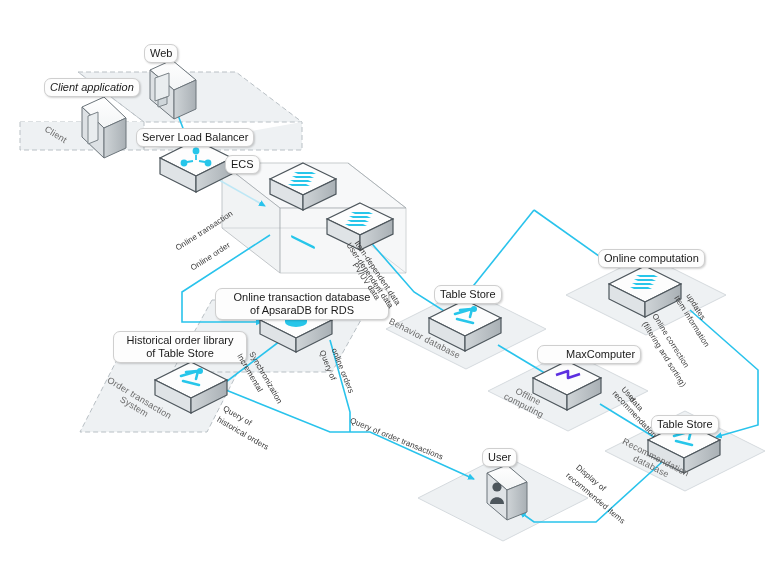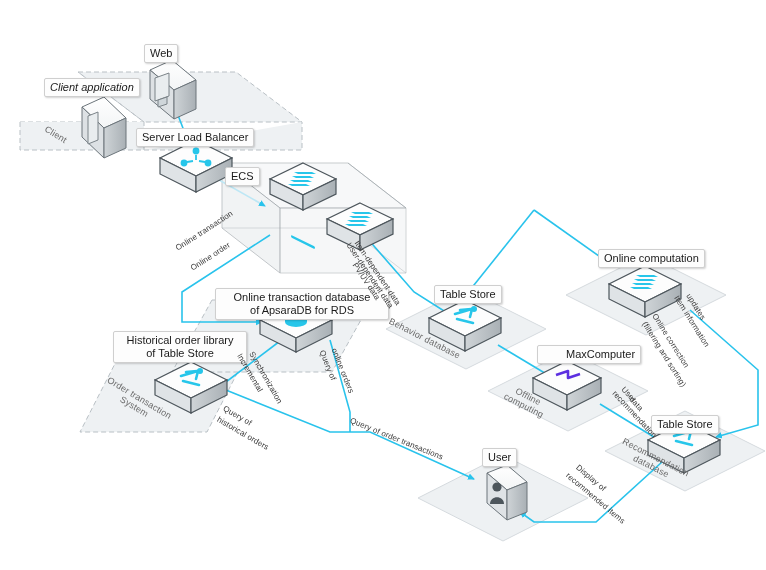--- a/index.html
+++ b/index.html
@@ -2,21 +2,21 @@
 <html><head>
 <meta charset="utf-8">
 <style>
   html,body{margin:0;padding:0;background:#ffffff;}
   body{width:766px;height:570px;overflow:hidden;
        font-family:"Liberation Sans","DejaVu Sans",sans-serif;}
   #stage{position:relative;width:766px;height:570px;background:#fff;}
   svg#canvas{position:absolute;left:0;top:0;width:766px;height:570px;}
 
   .lbl{position:absolute;background:#fdfdfd;border:1px solid #cfcfcf;
-       border-radius:2px;padding:2px 5px;font-size:11px;color:#1a1a1a;
+       border-radius:7px;padding:2px 5px;font-size:11px;color:#1a1a1a;
        line-height:13px;white-space:nowrap;text-align:center;
        box-shadow:1px 1px 2px rgba(0,0,0,.18);}
   .lbl.two{white-space:normal;}
 
   .elbl{position:absolute;font-size:8px;color:#3a3a3a;white-space:nowrap;
         transform-origin:0 0;letter-spacing:.1px;}
   .plbl{position:absolute;font-size:9px;color:#6b6b6b;white-space:nowrap;
         transform-origin:0 0;letter-spacing:.2px;}
   .plbl.two{white-space:normal;text-align:center;line-height:10px;}
 </style>
@@ -215,21 +215,21 @@
     <path d="M487,473 L487,503 L507,520 L507,490 Z" fill="#dfe3e6" stroke="#6c757b" stroke-width="1"></path>
     <path d="M507,490 L507,520 L527,512 L527,482 Z" fill="url(#sideg)" stroke="#6c757b" stroke-width="1"></path>
     <circle cx="497" cy="487" r="4.6" fill="#4d565c"></circle>
     <path d="M490,504 C490,495 504,495 504,504 Z" fill="#4d565c"></path>
   </g>
 </svg>
 
 <div class="lbl" style="left:44px;  top:78px;font-style:italic;">Client application</div>
 <div class="lbl" style="left:144px; top:44px;">Web</div>
 <div class="lbl" style="left:136px; top:128px;">Server Load Balancer</div>
-<div class="lbl" style="left:225px; top:167px;">ECS</div>
+<div class="lbl" style="left:225px; top:155px;">ECS</div>
 
 <div class="lbl two" style="left:113px; top:331px; width:122px;">
   <span>Historical order library</span><br>
   <span>of Table Store</span>
 </div>
 
 <div class="lbl two" style="left:215px; top:288px; width:162px;">
   <span>Online transaction database</span><br>
   <span>of ApsaraDB for RDS</span>
 </div>

